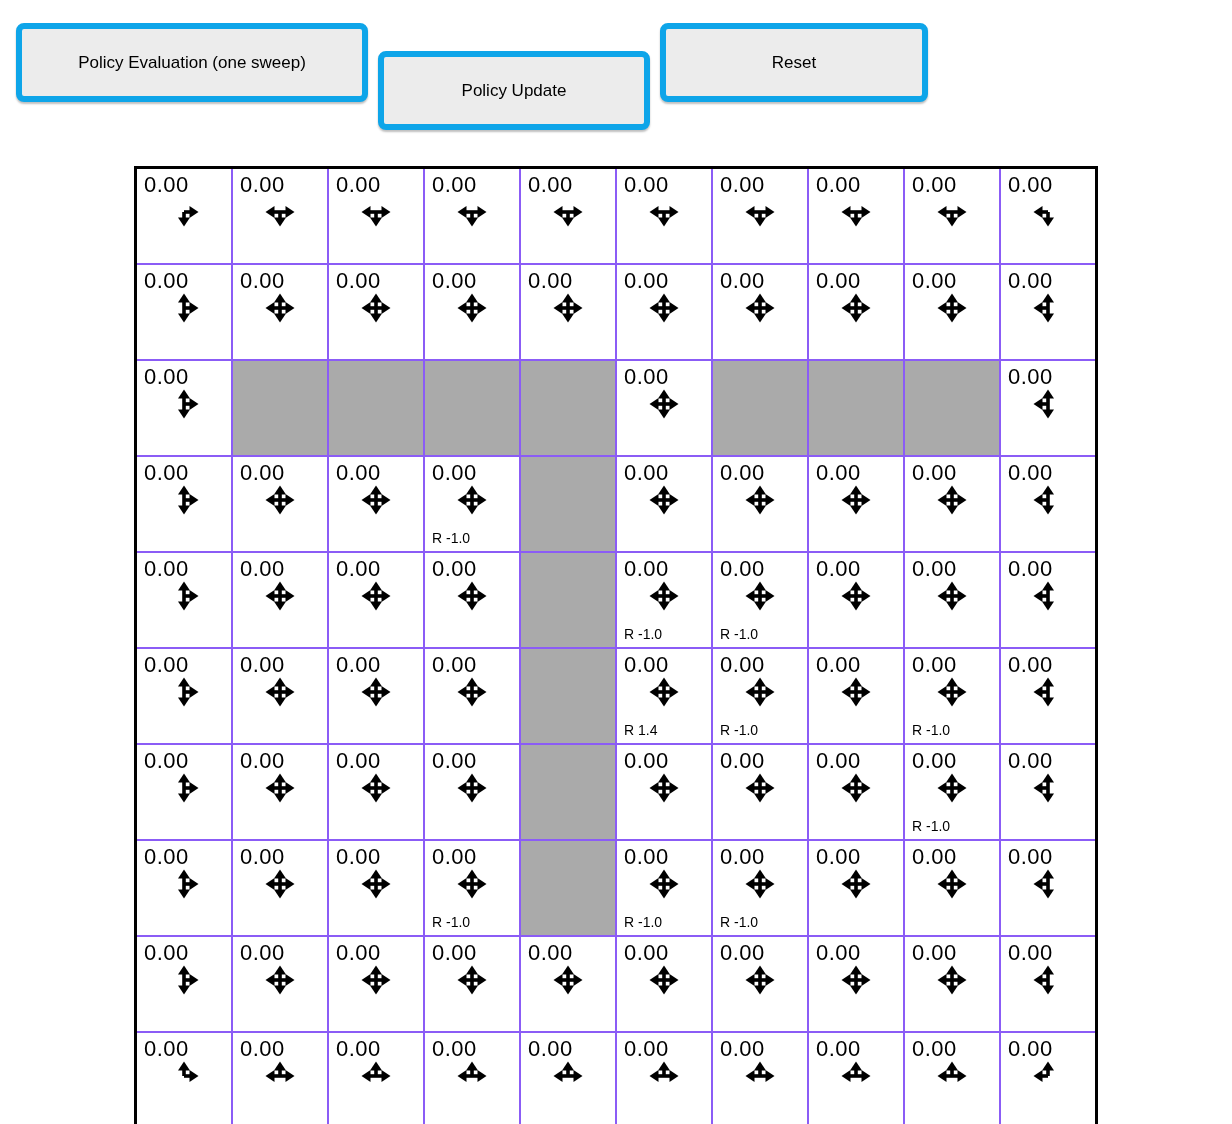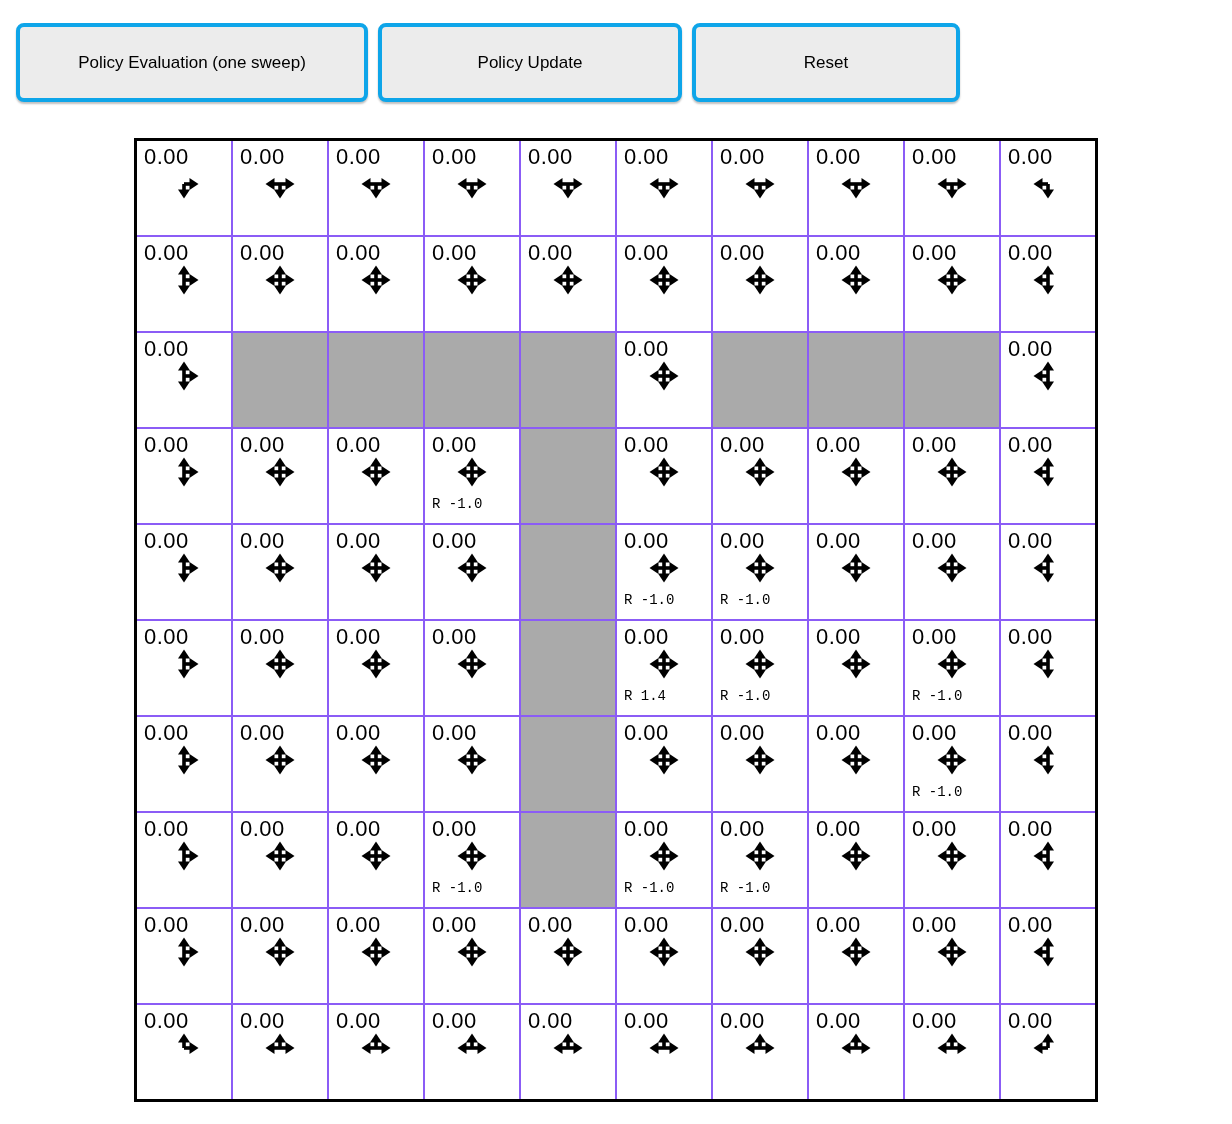--- a/index.html
+++ b/index.html
@@ -10,30 +10,30 @@
     color: #000;
   }
   .toolbar {
     display: flex;
     gap: 10px;
     padding: 23px 0 0 16px;
   }
   .tb-btn {
     height: 79px;
     background: #ececec;
-    border: 4px solid #0ea5e9;
+    border: 6px solid #0ea5e9;
     border-radius: 8px;
     font-family: "Liberation Sans", sans-serif;
     font-size: 17px;
     color: #000;
     box-shadow: 0 2px 2px rgba(0,0,0,0.25);
     cursor: pointer;
   }
   .tb-btn:nth-child(1) { width: 352px; }
-  .tb-btn:nth-child(2) { width: 304px; }
+  .tb-btn:nth-child(2) { width: 272px; margin-top: 28px; }
   .tb-btn:nth-child(3) { width: 268px; }
   .tb-btn:nth-child(4) { width: 229px; }
 
   .grid {
     margin: 36px 0 0 134px;
     display: grid;
     grid-template-columns: repeat(10, 94px);
     grid-auto-rows: 94px;
     gap: 2px;
     background: #8b5cf6;
@@ -53,23 +53,22 @@
     letter-spacing: 0.5px;
   }
   .arrows {
     position: absolute;
     top: 26px;
     left: 50%;
     transform: translateX(-50%);
   }
   .reward {
     position: absolute;
-    bottom: 11px; left: 7px;
+    bottom: 5px; left: 7px;
     font-size: 14px;
-    font-family: Liberation Mono, monospace;
   }
 </style>
 </head>
 <body>
 
 <div class="toolbar">
   <button class="tb-btn">Policy Evaluation (one sweep)</button>
   <button class="tb-btn">Policy Update</button>
   <button class="tb-btn">Reset</button>
 </div>

